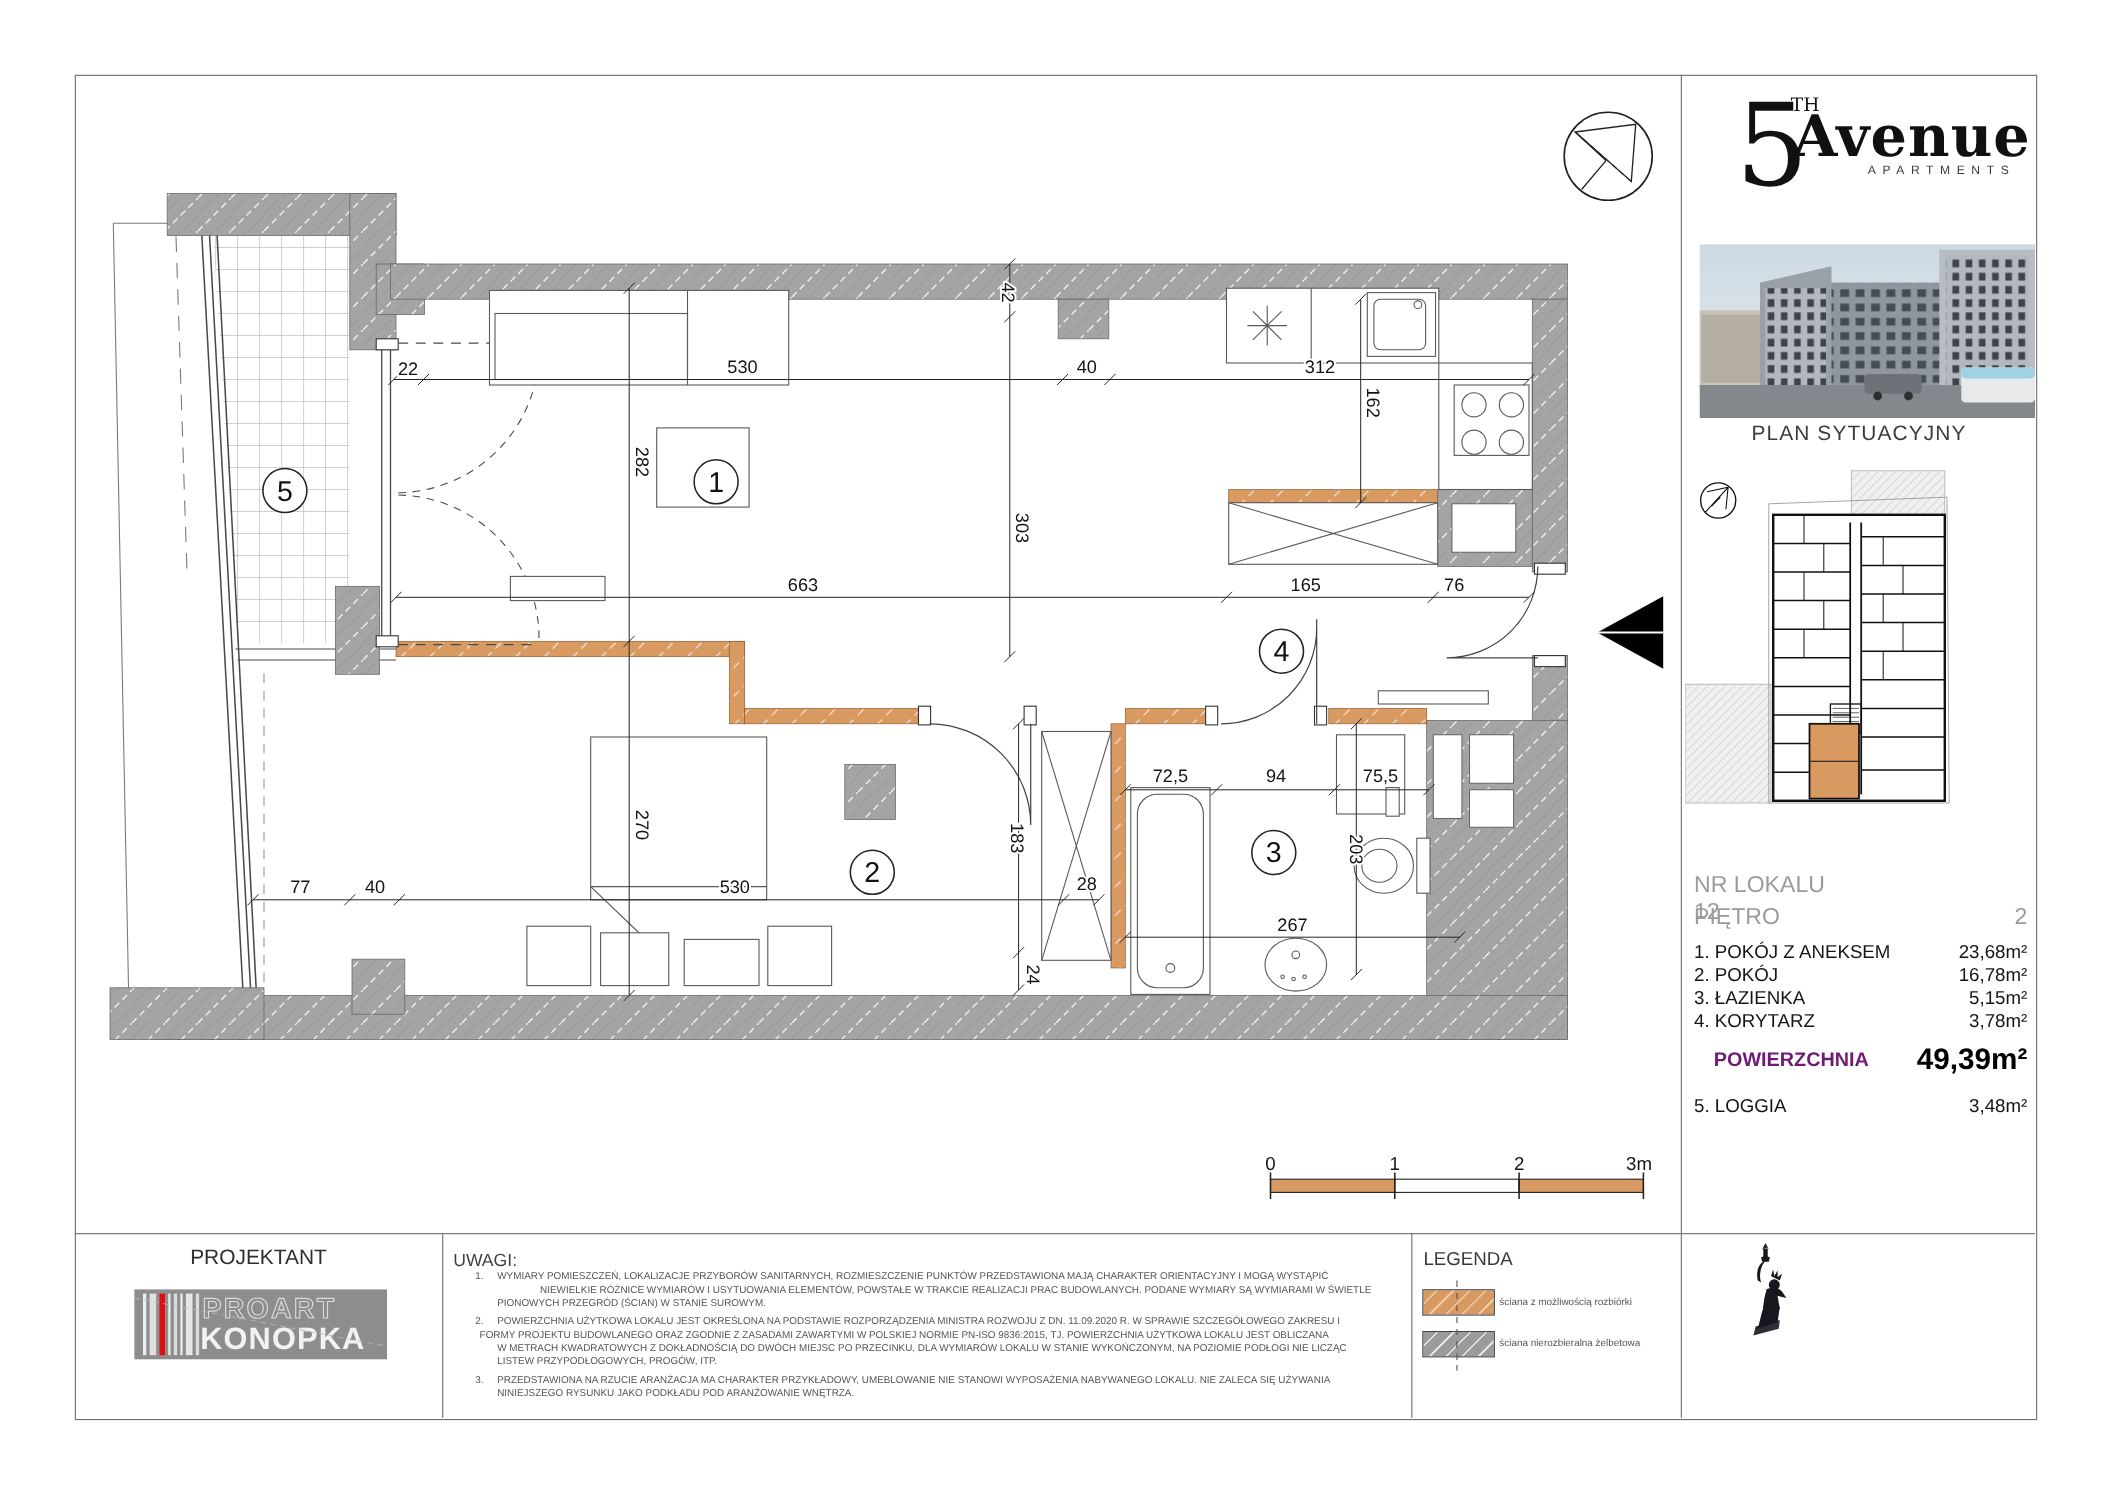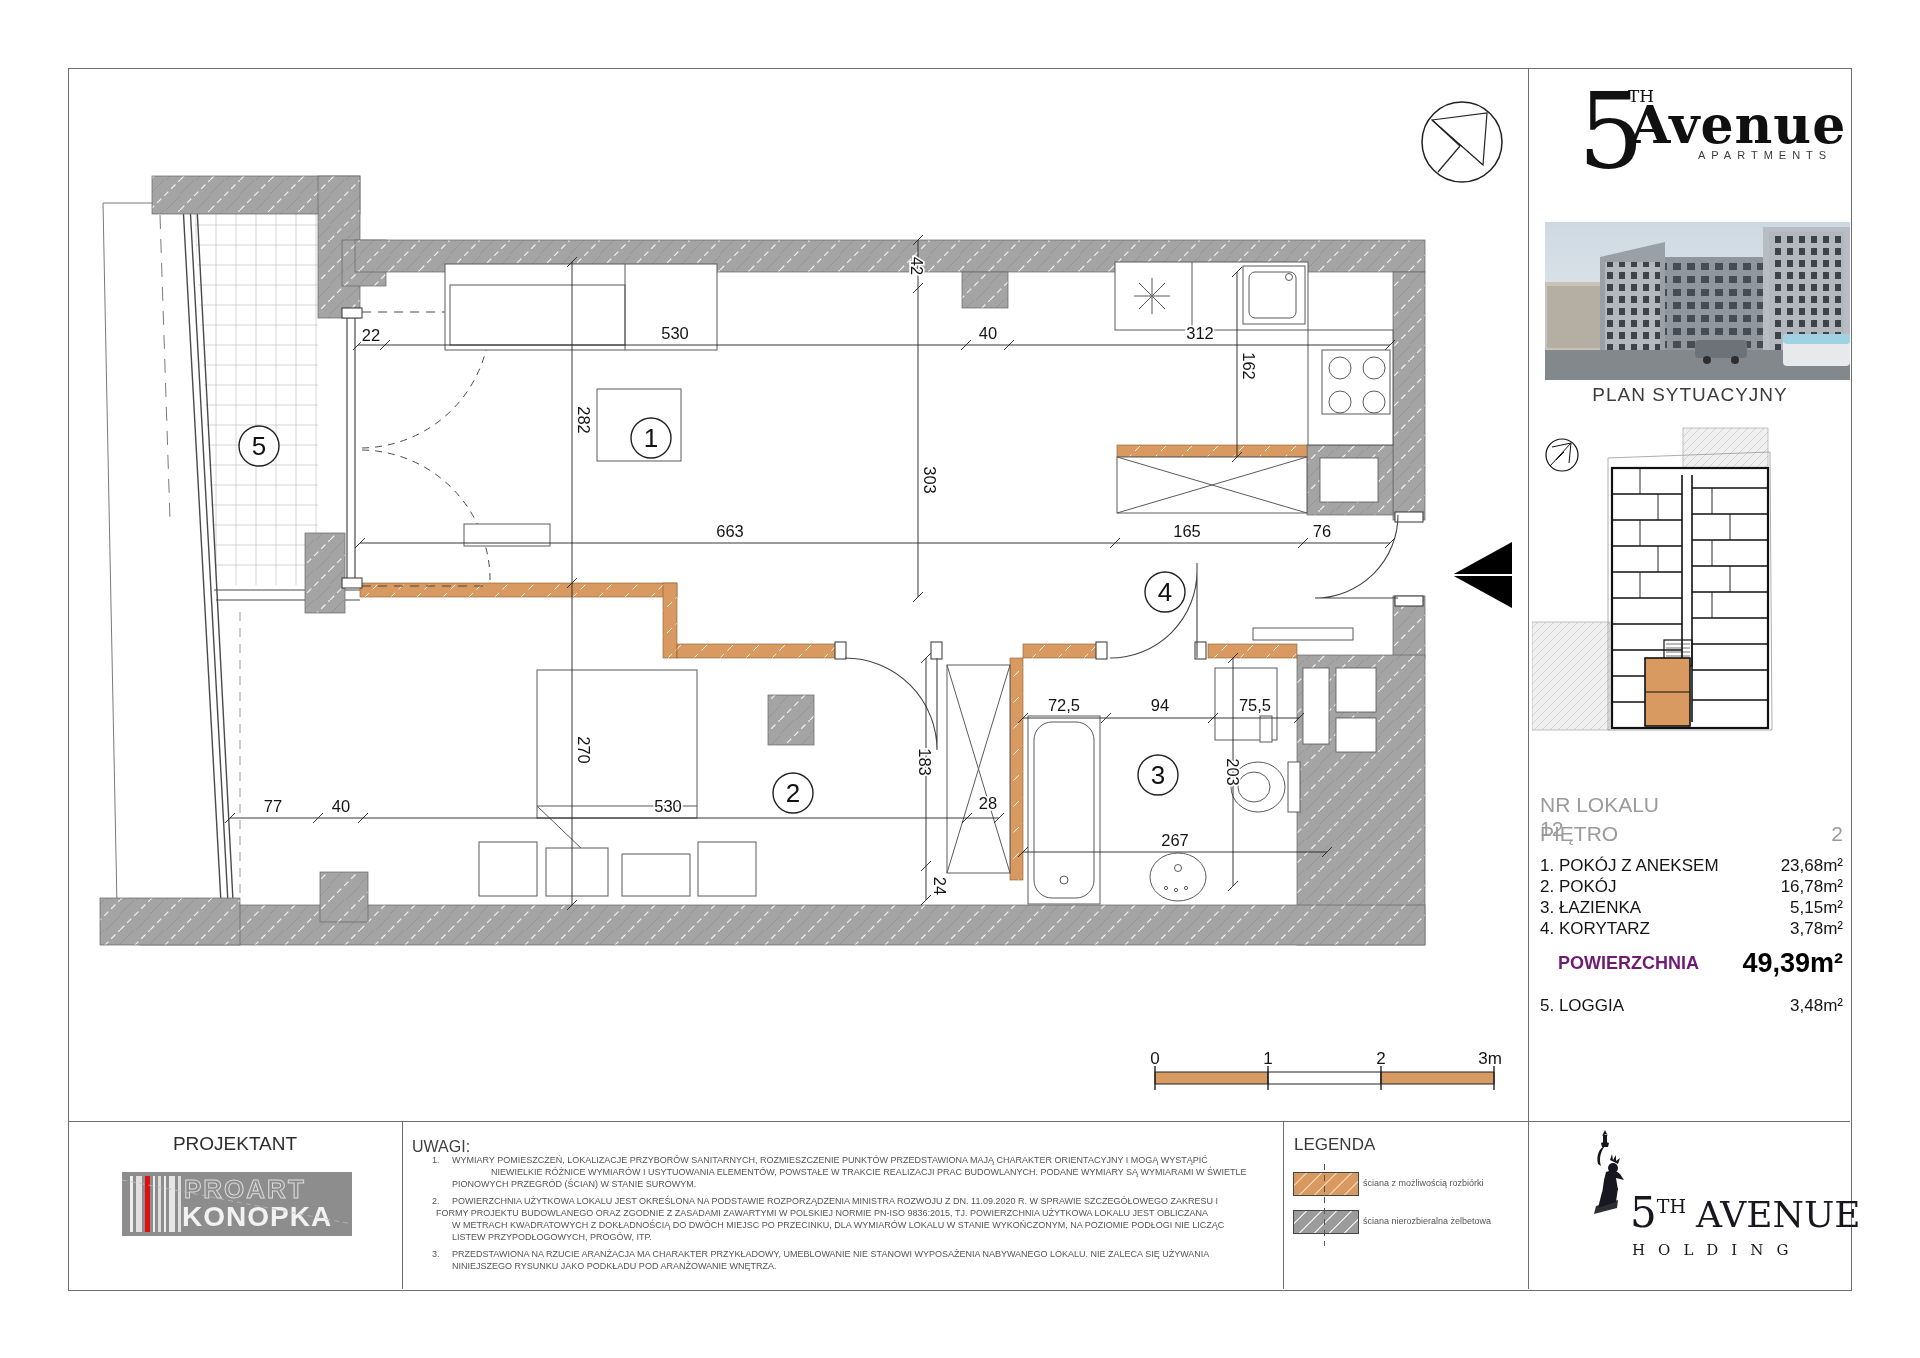--- a/index.html
+++ b/index.html
@@ -444,22 +444,14 @@
       <rect x="31" y="5" width="4" height="9"></rect>
       <path d="M29 13 Q33 11 37 13 L36 17 L30 17 Z"></path>
       <path d="M33 16 C28 22 27 30 29 36 L26 34 C24 26 27 18 33 16 Z"></path>
       <path d="M38 30 l2 -6 1 6 3 -5 0 6 4 -3 -2 6 z"></path>
       <circle cx="41" cy="38" r="5"></circle>
       <path d="M34 42 Q42 38 48 44 L52 50 L44 48 L46 60 L30 64 L32 50 Z"></path>
       <path d="M30 62 L46 58 L44 72 L26 78 Z"></path>
       <path d="M24 76 L46 70 L45 78 L22 84 Z" opacity="0.9"></path>
     </g>
   </svg>
-  <div class="abs" style="left:1630px;top:1188px;width:200px;">
-    <div>
-      <span class="holding5">5</span><span class="holdingTH">TH</span><span class="holdingWord">AVENUE</span>
-    </div>
-    <div style="margin-top:4px;margin-left:2px;">
-      <span class="holdingSub">HOLDING</span>
-    </div>
-  </div>
 
 </div>
 
 </body></html>

